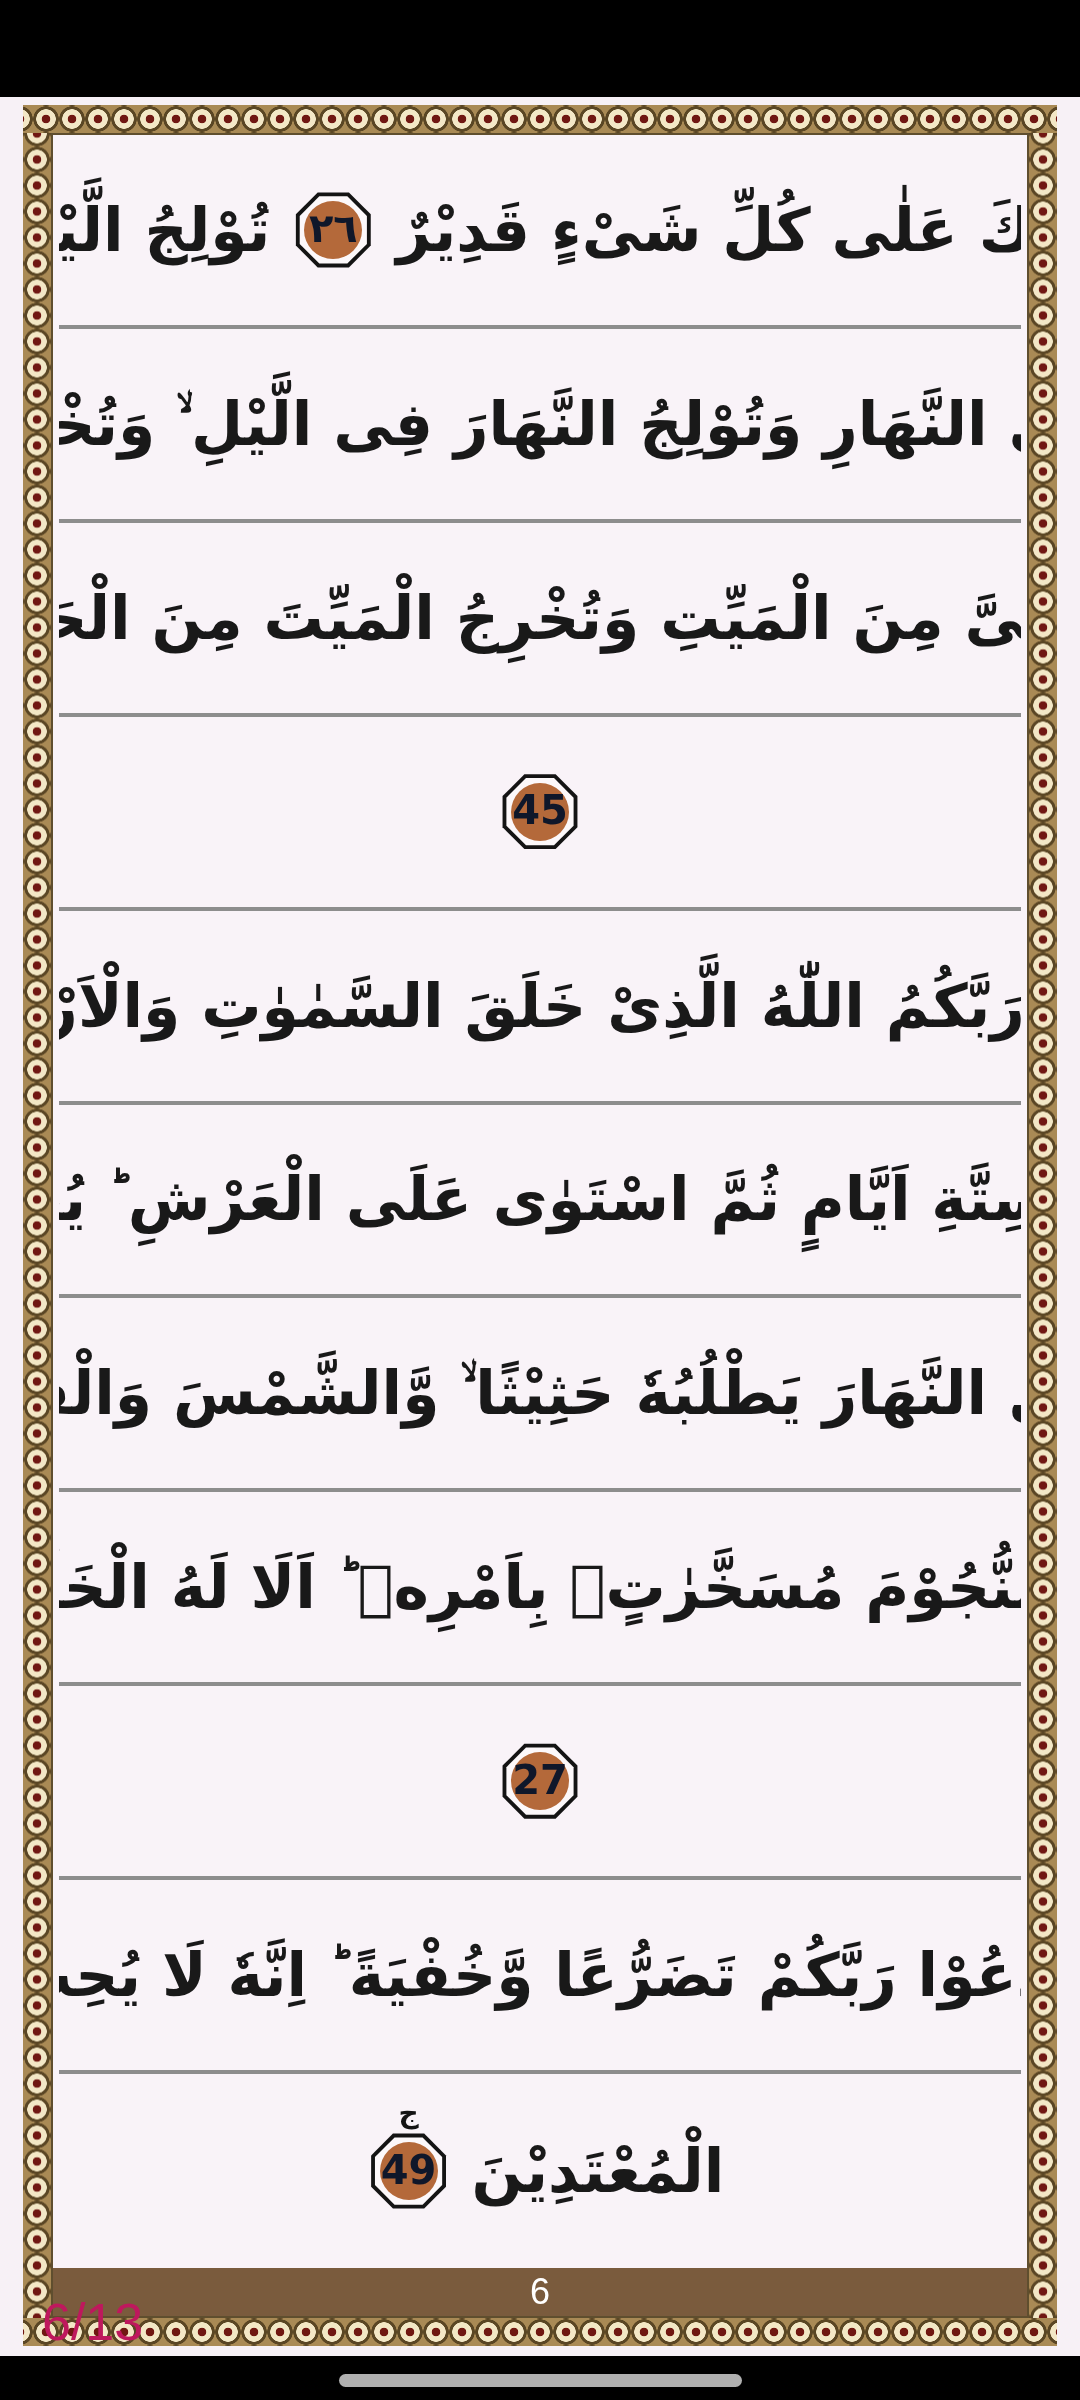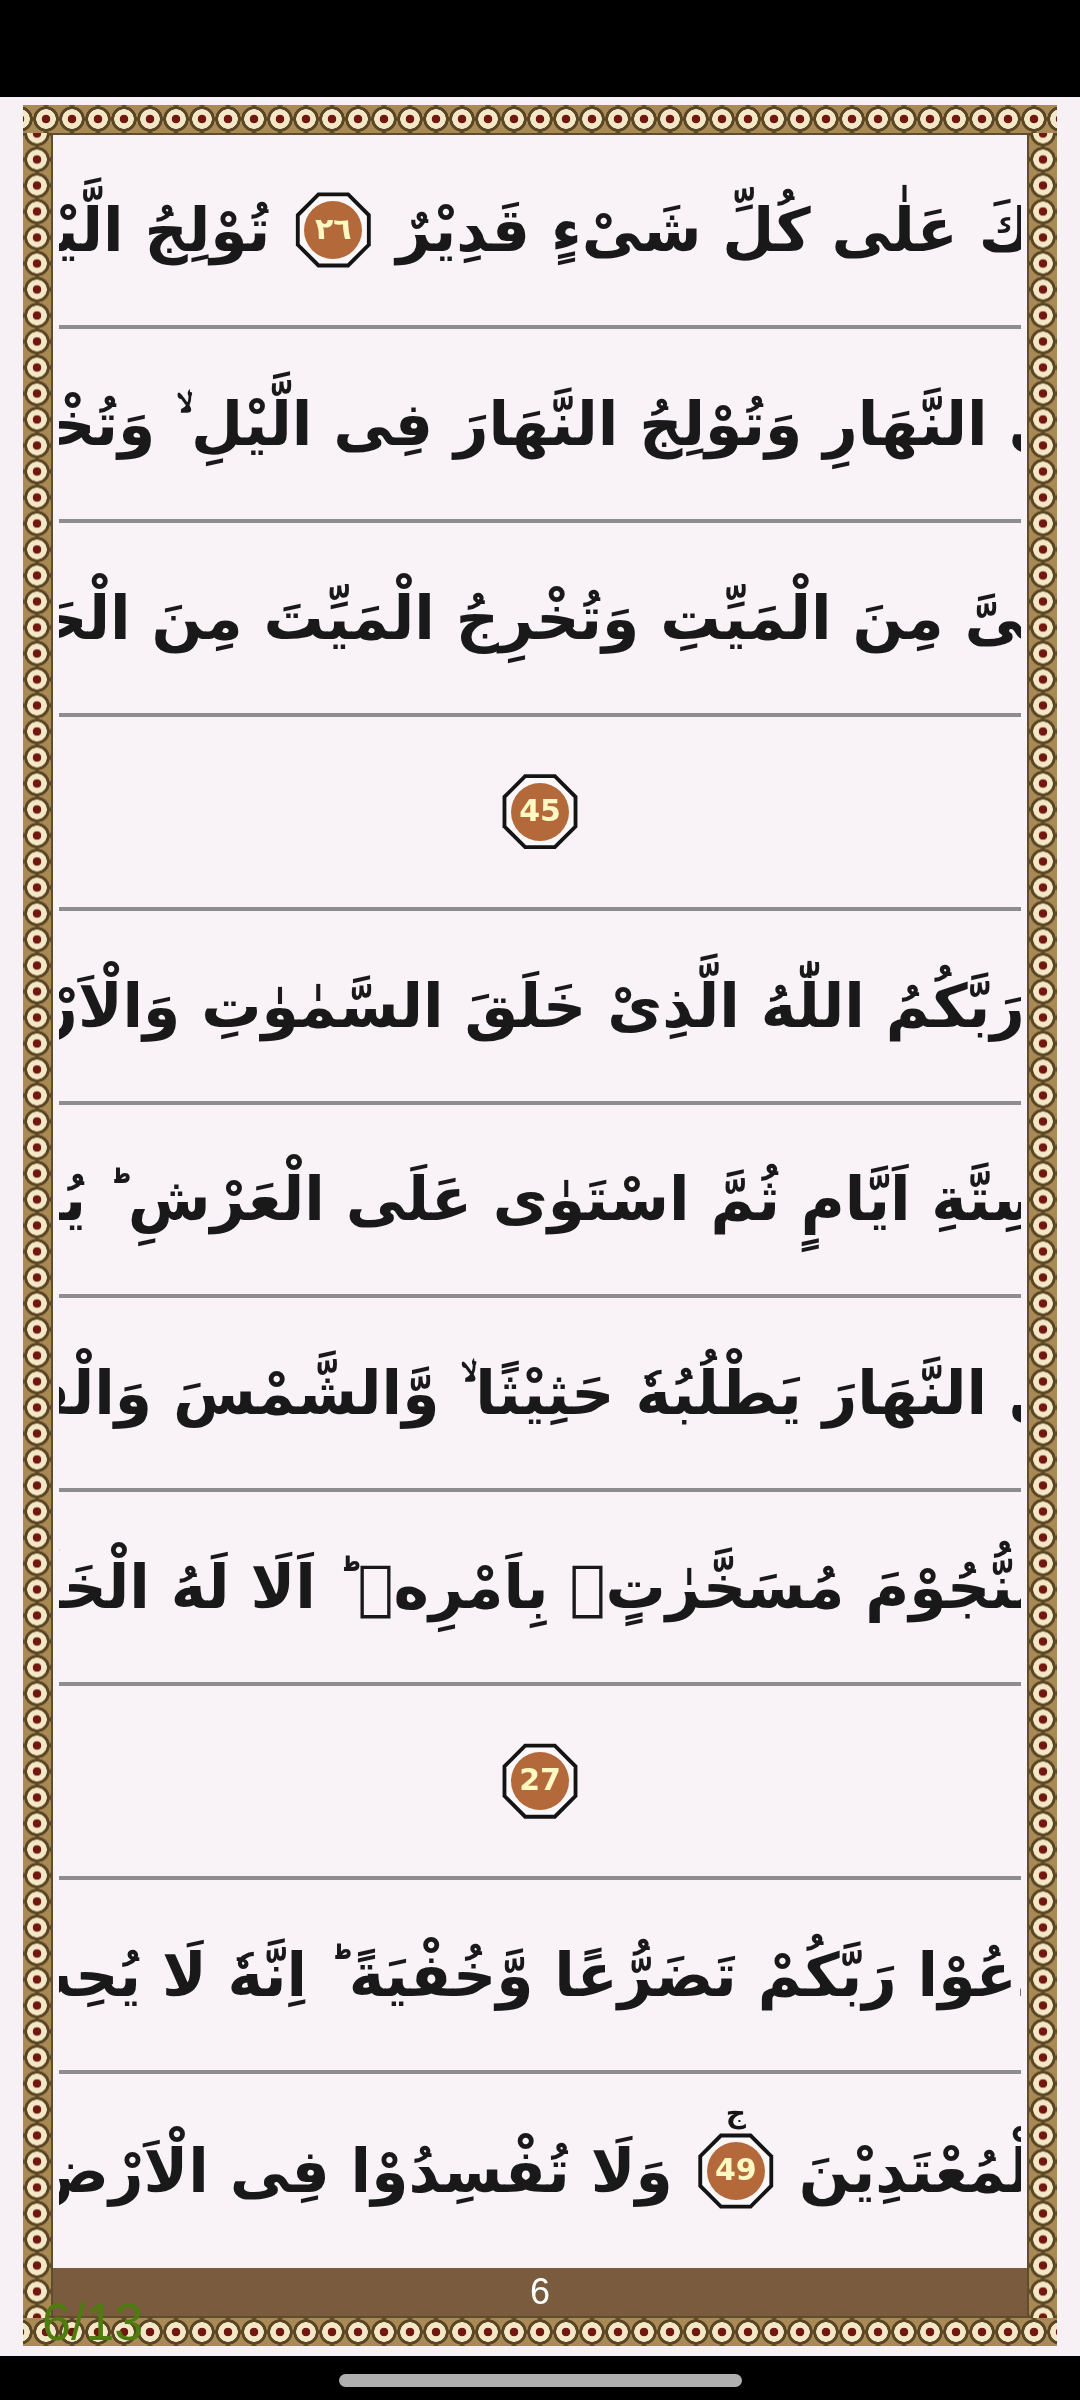--- a/index.html
+++ b/index.html
@@ -28,27 +28,27 @@
   .ar{font-family:"DejaVu Sans",sans-serif;font-weight:bold;font-size:60px;
       color:#191919;white-space:nowrap;line-height:1;}
   
   .vmarker{position:relative;display:inline-flex;margin:0 14px;flex-shrink:0;}
   .waqf{position:absolute;top:-36px;right:50%;transform:translateX(50%);
         font-family:"DejaVu Sans",sans-serif;font-size:28px;font-weight:bold;color:#141414;}
   .vm-oct,.vm-in{clip-path:polygon(30% 2%,70% 2%,98% 30%,98% 70%,70% 98%,30% 98%,2% 70%,2% 30%);
         display:flex;align-items:center;justify-content:center;}
   .vm-oct{width:78px;height:78px;background:#141414;}
   .vm-in{width:70px;height:70px;background:#fcf8fa;}
-  .vm-num{width:58px;height:58px;border-radius:50%;background:#b4693a;color:#fef9c3;
+  .vm-num{width:58px;height:58px;border-radius:50%;background:#b4693a;color:#0f172a;
           display:flex;align-items:center;justify-content:center;
-          font-family:"DejaVu Sans",sans-serif;font-size:30px;font-weight:bold;padding-bottom:3px;box-sizing:border-box;}
+          font-family:"DejaVu Sans",sans-serif;font-size:40px;font-weight:bold;padding-bottom:3px;box-sizing:border-box;}
   .footer-bar{height:48px;flex:0 0 auto;background:#7a5b3d;display:flex;
               align-items:center;justify-content:center;}
   .footer-num{color:#ffffff;font-size:36px;line-height:1;}
-  .page-counter{position:absolute;left:42px;bottom:8px;z-index:5;color:#4d7c0f;
+  .page-counter{position:absolute;left:42px;bottom:8px;z-index:5;color:#be185d;
                 font-size:52px;line-height:1;}
   .nav-bar{height:44px;flex:0 0 auto;background:#000;display:flex;
            align-items:center;justify-content:center;}
   .gesture-pill{width:403px;height:13px;border-radius:7px;background:#b0b0b0;margin-top:4px;}
 </style>
 </head>
 <body>
 
 <div class="screen">
 
@@ -114,21 +114,20 @@
               <div class="verse-row">
                 <span class="ar">الْمُعْتَدِیْنَ</span>
                 <span class="vmarker">
                   <span class="waqf">ج</span>
                   <span class="vm-oct">
                     <span class="vm-in">
                       <span class="vm-num">49</span>
                     </span>
                   </span>
                 </span>
-                <span class="ar">وَلَا تُفْسِدُوْا فِی الْاَرْضِ</span>
               </div>
             </div>
           <div class="footer-bar">
             <span class="footer-num">6</span>
           </div>
         </div>
         <div class="orn orn-right"></div>
       </div>
       <div class="orn orn-bottom"></div>
     </div>

